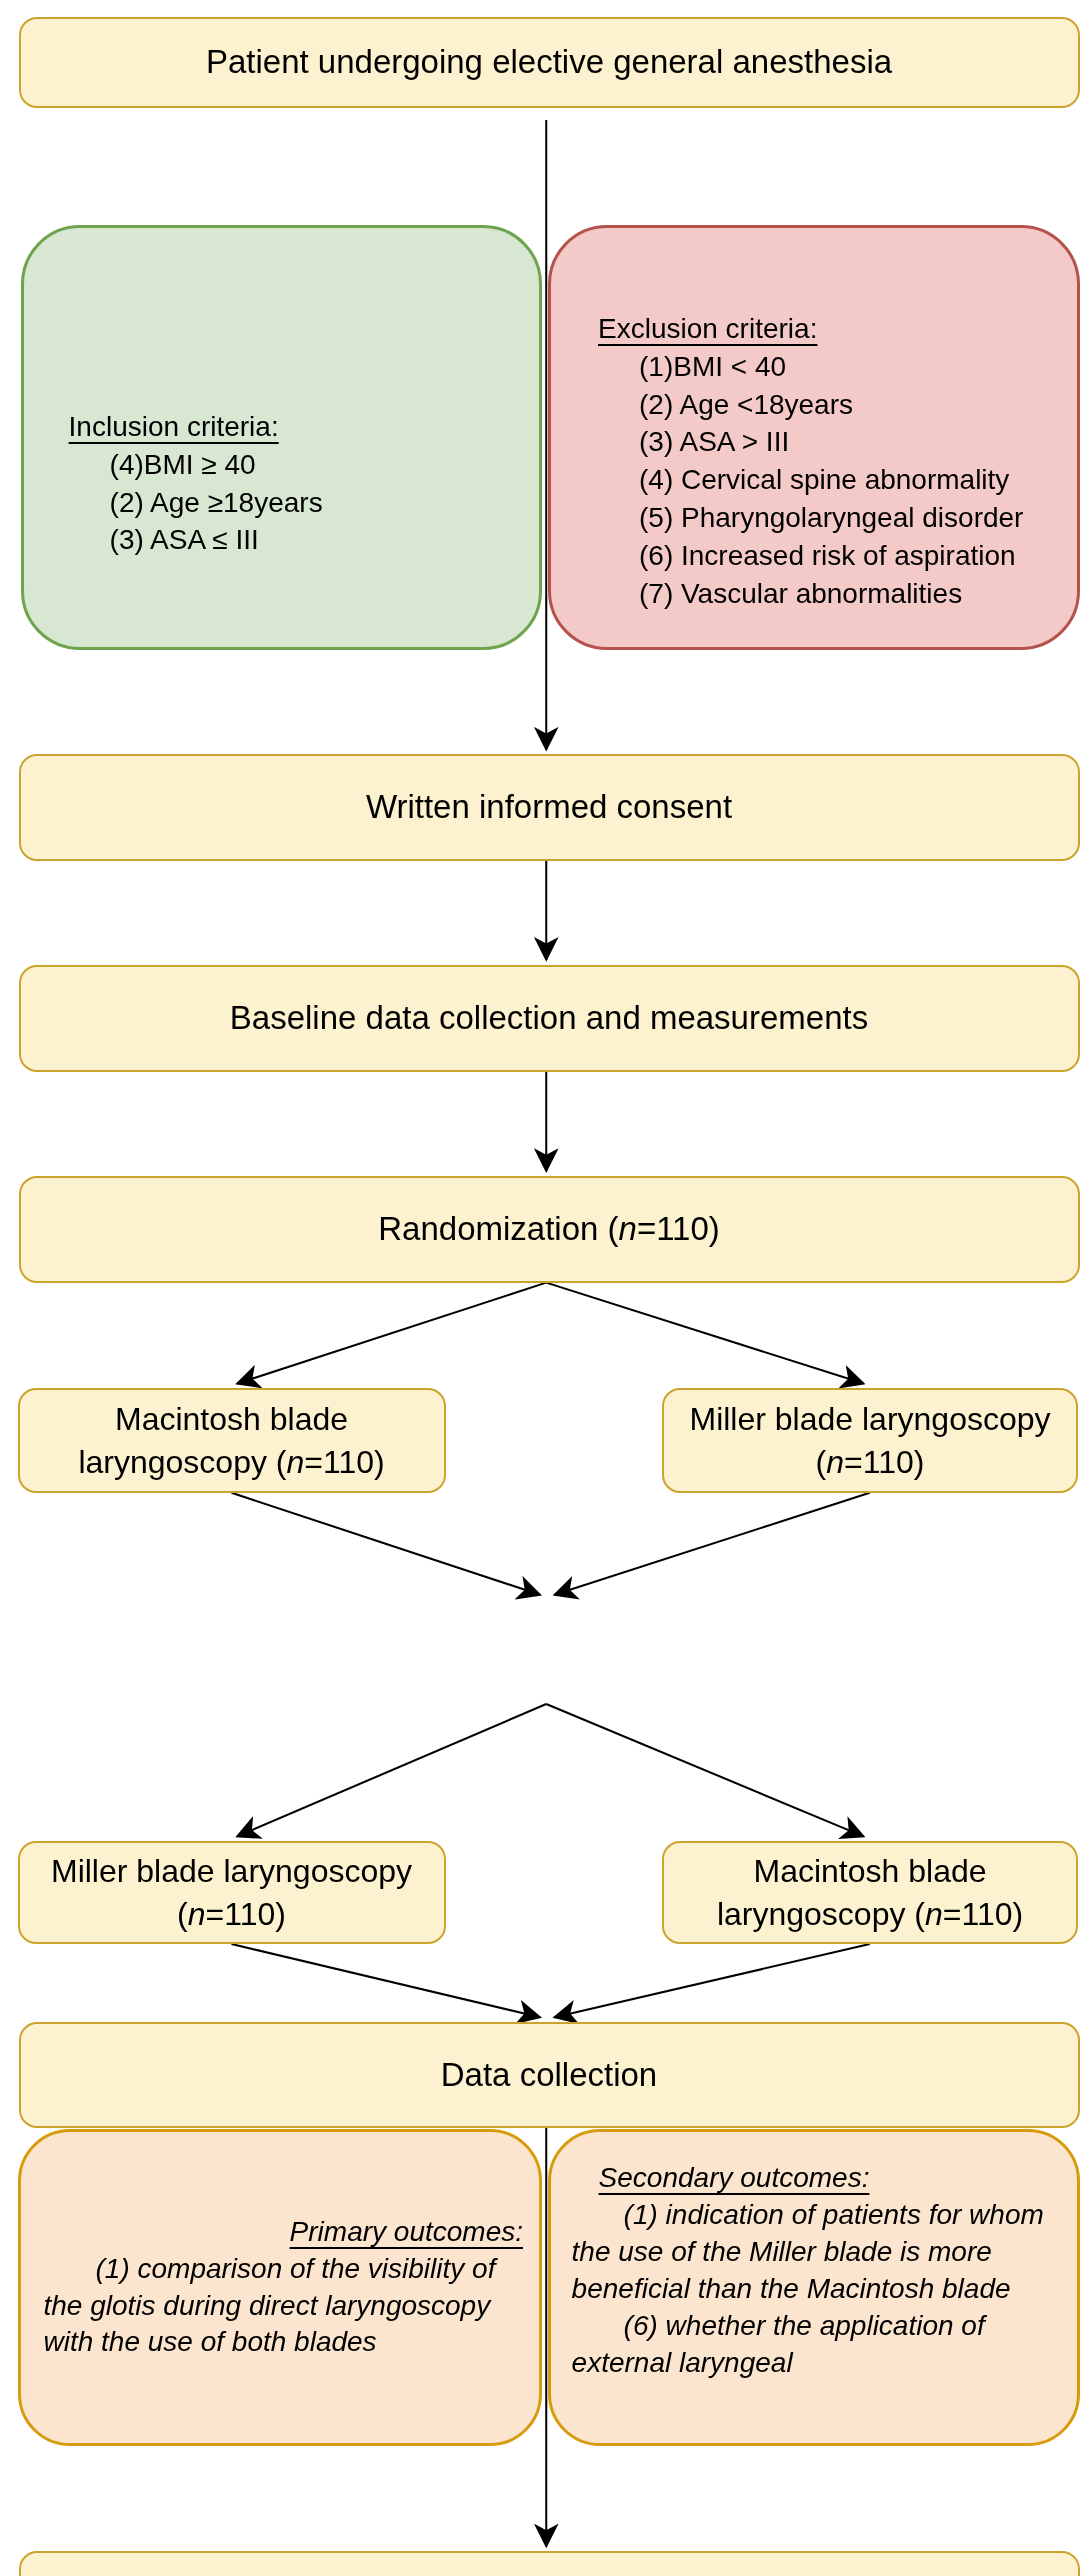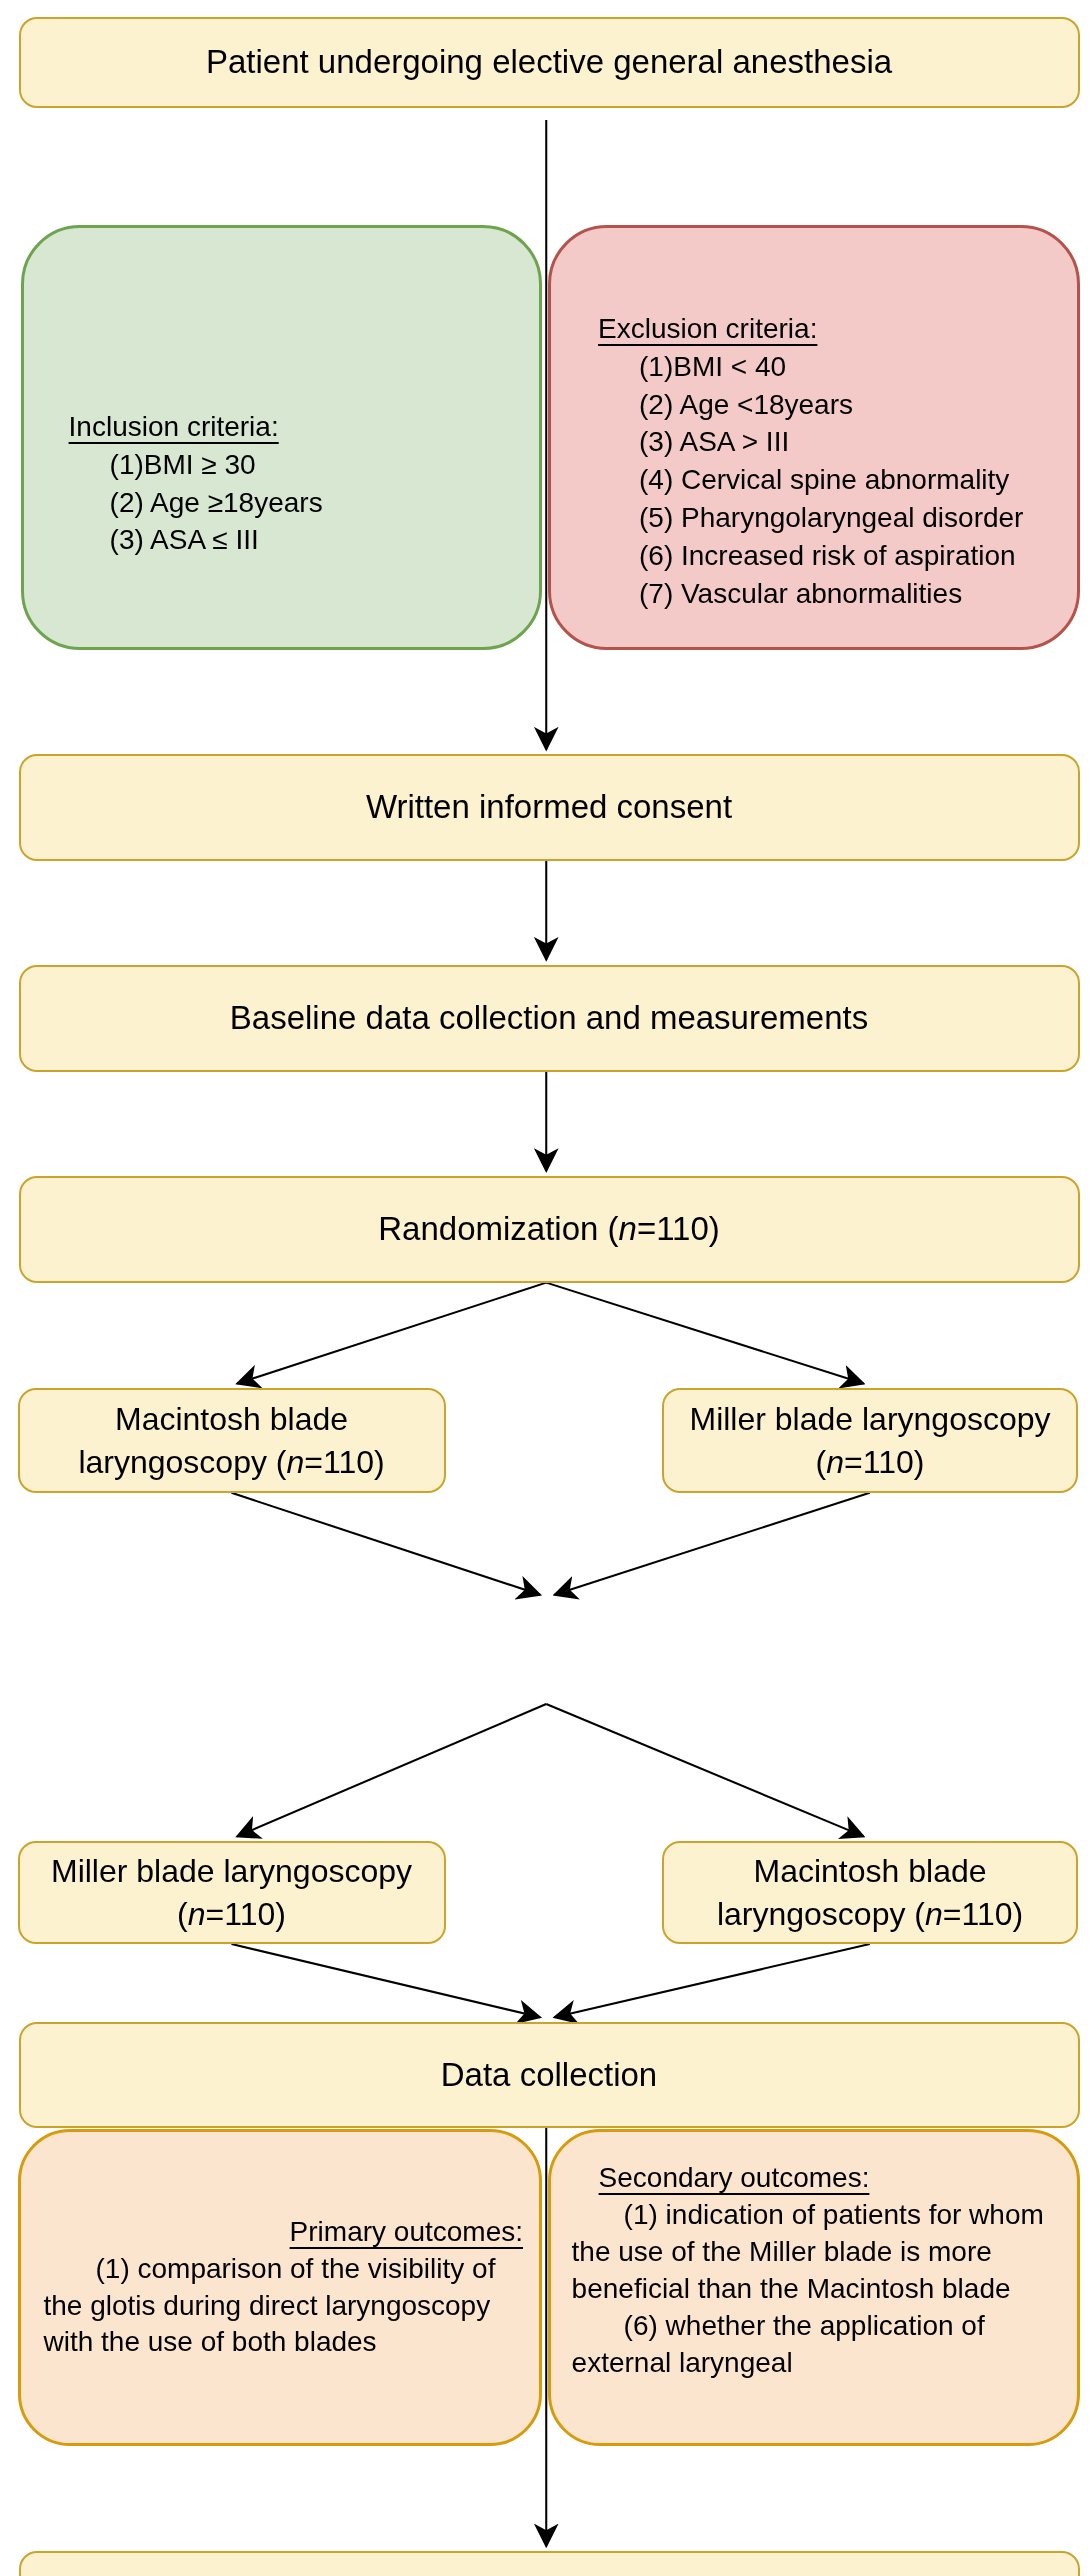--- a/index.html
+++ b/index.html
@@ -15,21 +15,21 @@
   .blade{font-size:32px;line-height:1.33;padding:0 20.6px;}
   .panel{position:absolute;box-sizing:border-box;z-index:1;border:3.1px solid;text-align:left;}
   .panel.green{background:var(--green-fill,#D7E7D2);border-color:var(--green-border,#6FA44F);border-radius:59px;}
   .panel.red{background:var(--red-fill,#F3CAC7);border-color:var(--red-border,#B5524B);border-radius:59px;}
   .panel.orange{background:var(--orange-fill,#FBE5CE);border-color:var(--orange-border,#D79B0E);border-radius:52px;}
 
   .crit{font-size:28px;line-height:1.35;}
   .crit .heading{text-decoration:underline;text-decoration-thickness:2.1px;text-underline-offset:6.2px;}
   .crit .item{padding-left:41px;}
 
-  .out{font-size:28px;line-height:1.32;}
+  .out{font-size:28px;line-height:1.32;font-style:italic;}
   .out .heading{text-decoration:underline;text-decoration-thickness:2.1px;text-underline-offset:6.2px;}
   .out p{margin:0;text-indent:52px;}
   .out .heading-row{margin-left:27px;}
 
   
   #n-start{left:18.5px;top:17px;width:1061px;height:91px;}
   #n-inclusion{left:20.6px;top:225px;width:521px;height:425px;padding:180px 20.6px 0 45px;}
   #n-exclusion{left:548px;top:225px;width:532px;height:425px;padding:82px 9px 0 47px;}
   #n-consent{left:18.5px;top:754px;width:1061px;height:107px;}
   #n-baseline{left:18.5px;top:965px;width:1061px;height:107px;}
@@ -68,21 +68,21 @@
     <line class="arrow" x1="1688" y1="3774" x2="1076" y2="3916" marker-end="url(#ah)"></line>
     <line class="arrow" x1="1060" y1="4130" x2="1060" y2="4943" marker-end="url(#ah)"></line>
   </svg>
 
   <div class="box process" id="n-start">
     <span>Patient undergoing elective general anesthesia</span>
   </div>
 
   <div class="panel green crit" id="n-inclusion">
     <div class="heading">Inclusion criteria:</div>
-    <div class="item">(1)BMI ≥ 30</div>
+    <div class="item">(4)BMI ≥ 40</div>
     <div class="item">(2) Age ≥18years</div>
     <div class="item">(3) ASA ≤ III</div>
   </div>
 
   <div class="panel red crit" id="n-exclusion">
     <div class="heading">Exclusion criteria:</div>
     <div class="item">(1)BMI &lt; 40</div>
     <div class="item">(2) Age &lt;18years</div>
     <div class="item">(3) ASA &gt; III</div>
     <div class="item">(4) Cervical spine abnormality</div>

